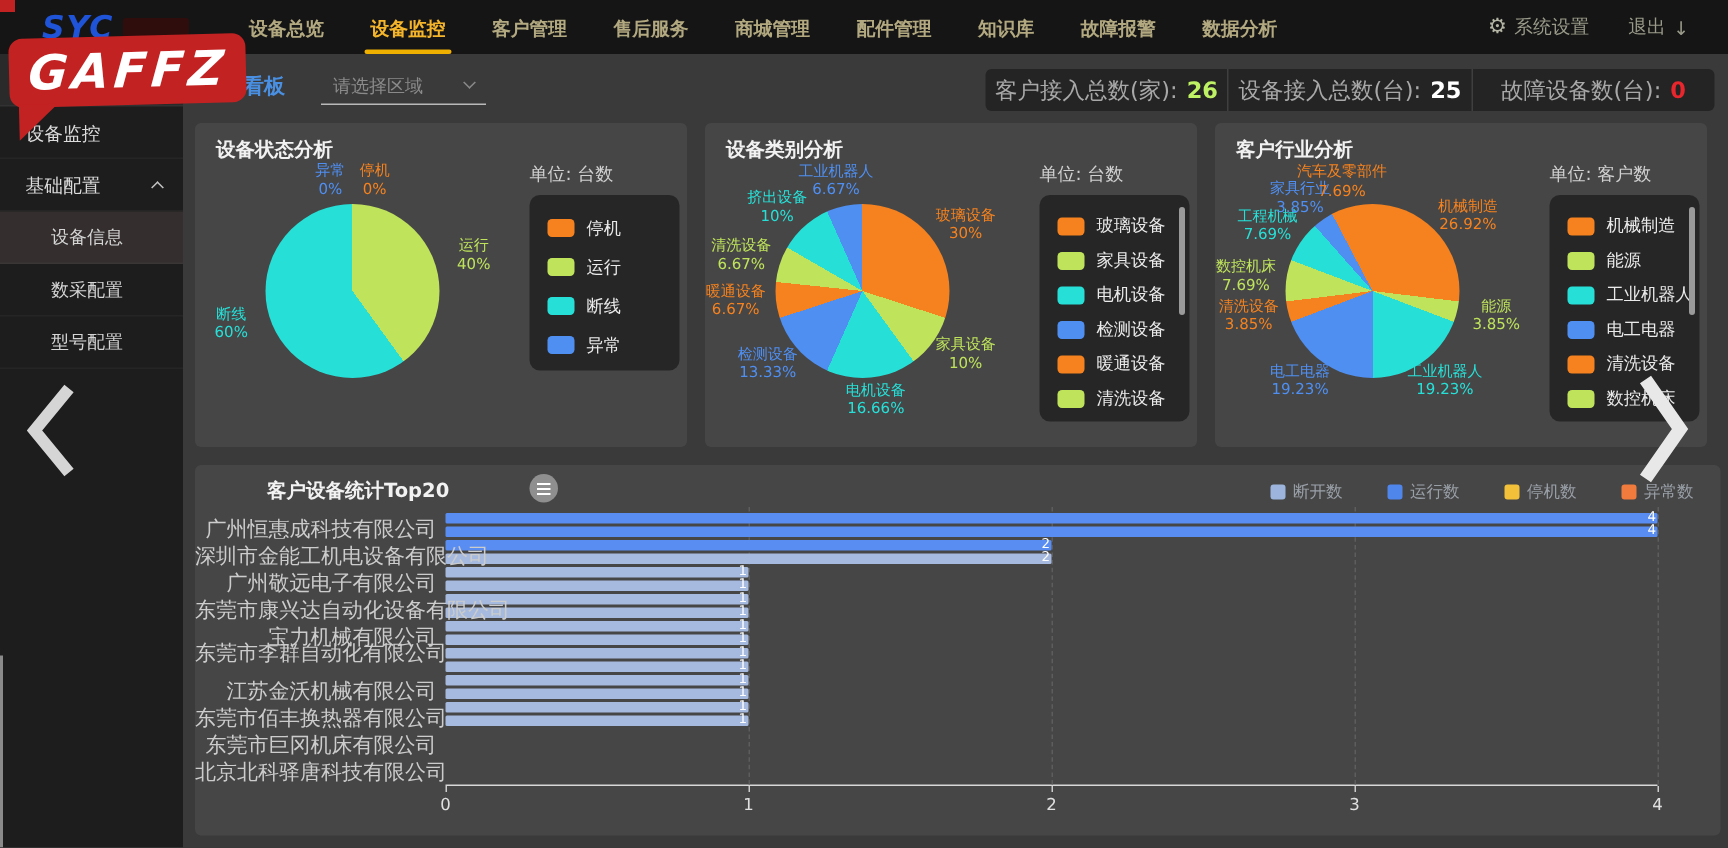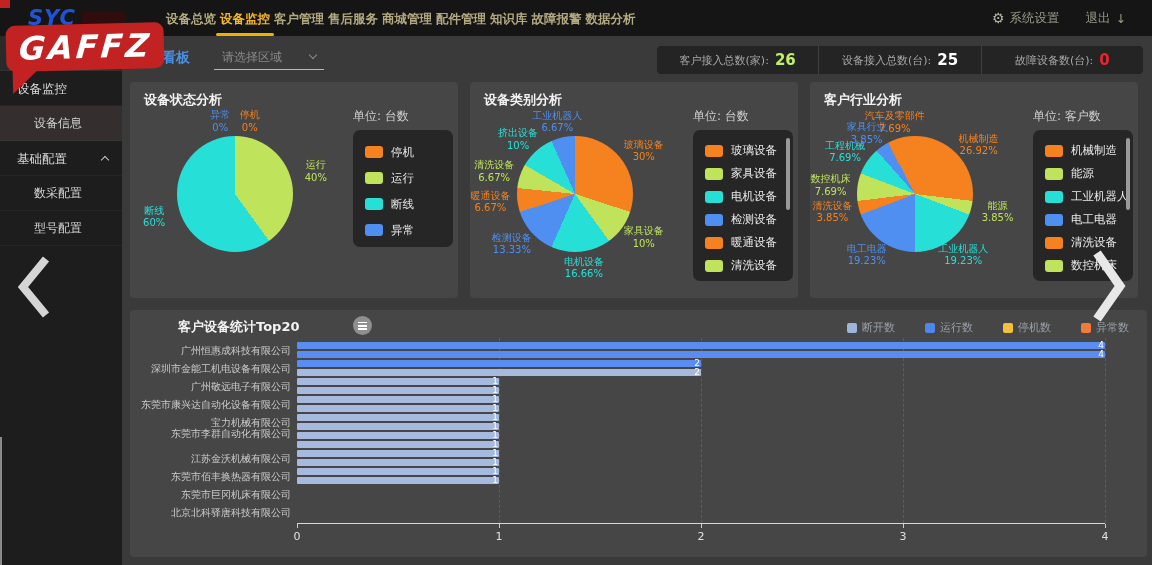--- a/index.html
+++ b/index.html
@@ -5,21 +5,21 @@
   * { margin:0; padding:0; box-sizing:border-box; }
   html,body { width:1152px; height:565px; overflow:hidden; background:#3a3a3a;
     font-family:"DejaVu Sans","Liberation Sans",sans-serif; }
   #app { position:relative; width:1152px; height:565px;padding-left:42px; }
 
   
   .navbar { position:absolute; left:0; top:0; width:1152px; height:36px; background:#151515;
     display:flex; align-items:center; z-index:5; }
   .logo { margin-left:28px; font-size:21px; font-weight:bold; font-style:italic; color:#1f54d8; letter-spacing:1px; }
   .logo-block { width:44px; height:13px; margin-left:6px; background:#300d0d; border-radius:2px; }
-  .nav-menu { display:flex; margin-left:38px; }
+  .nav-menu { display:flex; margin-left:38px; gap:27px; }
   .nav-item { font-size:12.5px; font-weight:bold; color:#b3a980; cursor:pointer; padding:10px 2px 8px 2px; position:relative; white-space:nowrap; }
   .nav-item.active { color:#f5b52a; }
   .nav-item.active::after { content:""; position:absolute; left:-2px; right:-2px; bottom:0; height:3px; background:#f0b000; border-radius:2px; }
   .nav-right { margin-left:auto; margin-right:26px; display:flex; align-items:center; gap:26px; }
   .nav-right .itm { color:#9a9a8a; font-size:12.5px; cursor:pointer; display:flex; align-items:center; gap:5px; }
   .gear { font-size:14px; color:#b5b5a5; }
 
   
   .sidebar { position:absolute; left:0; top:36px; width:122px; height:529px; background:#1d1d1d; z-index:2; }
   .side-item { height:35px; line-height:35px; padding-left:17px; font-size:12.5px; color:#dcdcdc;
@@ -34,21 +34,21 @@
   
   .content { position:absolute; left:122px; top:36px; width:1030px; height:529px; background:#3a3a3a; }
   .page-title { position:absolute; left:12px; top:13px; font-size:14px; font-weight:bold; color:#4a90e2; }
   .region-select { position:absolute; left:92px; top:8px; width:110px; height:26px; border-bottom:1px solid #b9b9b9;
     color:#8a8a8a; font-size:12px; line-height:26px; padding-left:8px; cursor:pointer; }
   .region-select .chev { border-color:#8a8a8a; padding:0; position:absolute; right:8px; top:8px; transform:rotate(45deg); }
   .stats-bar { position:absolute; right:9px; top:10px; width:486px; height:28px; background:#242424; border-radius:4px;
     display:flex; align-items:center; }
   .stat { flex:1; display:flex; align-items:center; justify-content:center; gap:6px; height:100%; }
   .stat + .stat { border-left:1px solid #3f3f3f; }
-  .stat .lb { color:#a8a8a8; font-size:11px; }
+  .stat .lb { color:#a8a8a8; font-size:15px; }
   .stat .vl { font-size:15px; font-weight:bold; color:#fff; }
 
   
   .cards-row { position:absolute; left:8px; top:46px; display:flex; gap:12px; }
   .card { width:328px; height:216px; background:#464646; border-radius:4px; position:relative; }
   .card-title { position:absolute; left:14px; top:9px; font-size:13px; font-weight:bold; color:#f2f2f2; }
   .pie { position:absolute; left:47px; top:54px; width:116px; height:116px; border-radius:50%; }
   .pie-label { position:absolute; font-size:10px; line-height:1.25; text-align:center; transform:translate(-50%,-50%); white-space:nowrap; }
   .unit-label { position:absolute; left:223px; top:26px; font-size:12px; color:#d0d0d0; }
   .legend-box { position:absolute; left:223px; top:48px; width:100px; background:#262626; border-radius:7px; padding:9px 0 4px 12px; }
@@ -64,21 +64,21 @@
   .menu-circle .bars { position:absolute; left:5px; top:5.5px; width:9px; height:8px;
     background:linear-gradient(#fff 0 1.5px, transparent 1.5px 3.2px, #fff 3.2px 4.7px, transparent 4.7px 6.4px, #fff 6.4px 7.9px, transparent 7.9px); }
   .bar-legend { position:absolute; right:18px; top:10px; display:flex; gap:18px; }
   .bar-legend .li { display:flex; align-items:center; gap:5px; cursor:pointer;margin-left:12px; }
   .bar-legend .sq { width:10px; height:10px; border-radius:2px; }
   .bar-legend .lt { font-size:11px; color:#9aa0a8; }
   .plot { position:absolute; left:167px; top:0; width:808px; height:214px; border-bottom:1px solid #d8d8d8; }
   .gridline { position:absolute; top:28px; bottom:0; width:0; border-left:1px dashed #5d5d5d; }
   .hbar { position:absolute; height:7px; border-radius:1px; }
   .hbar .val { position:absolute; right:1px; top:-2px; font-size:9px; color:#ffffff; }
-  .row-label { position:absolute; left:0; width:161px; text-align:right; font-size:10px; color:#cccccc; white-space:nowrap; }
+  .row-label { position:absolute; left:0; width:161px; text-align:right; font-size:14px; color:#cccccc; white-space:nowrap; }
   .tick { position:absolute; top:214px; width:1px; height:4px; background:#cccccc; }
   .x-label { position:absolute; top:220px; width:24px; text-align:center; font-size:11px; color:#e0e0e0; }
 
   
   .car-arrow { position:absolute; z-index:6; cursor:pointer; }
   .watermark { position:absolute; left:6px; top:24px; z-index:9; transform:rotate(-1.5deg); }
   .wm-box { width:158px; height:46px; background:#c32222; border-radius:9px; display:flex; align-items:center; justify-content:center; }
   .wm-text { color:#fff; font-size:32px; font-weight:bold; font-style:italic; letter-spacing:3px; transform:skewX(-6deg); }
   .wm-tail { position:absolute; left:6px; top:44px; width:0; height:0; border-left:26px solid #c32222; border-bottom:24px solid transparent; }
   .wm-corner { position:absolute; left:0; top:0; width:10px; height:8px; background:#c32222; z-index:9; }
@@ -111,22 +111,22 @@
         <span>退出</span>
         <span>↓</span>
       </span>
     </div>
   </nav>
 
   <aside class="sidebar">
     <div id="side-menu">
         <div class="side-item active"><span>统计看板</span></div>
         <div class="side-item"><span>设备监控</span></div>
+        <div class="side-item"><span>基础配置</span><span class="chev up"></span></div>
         <div class="side-item sub active"><span>设备信息</span></div>
-        <div class="side-item"><span>基础配置</span><span class="chev up"></span></div>
         <div class="side-item sub"><span>数采配置</span></div>
         <div class="side-item sub"><span>型号配置</span></div>
       </div>
     <div class="side-scroll"></div>
   </aside>
 
   <main class="content">
     <div class="page-title">统计看板</div>
     <div class="region-select">
       <span>请选择区域</span>

